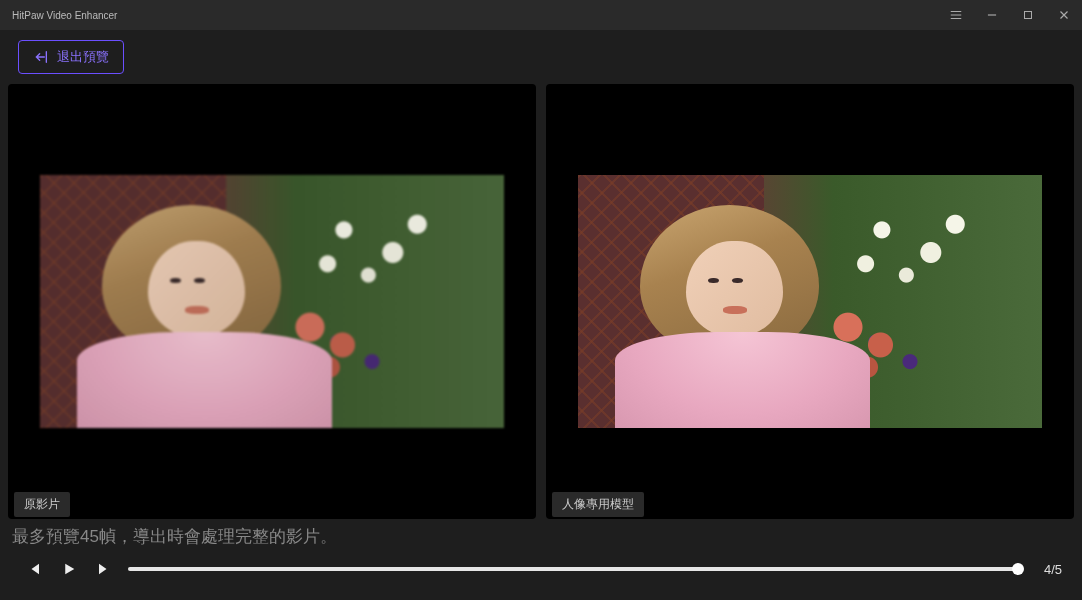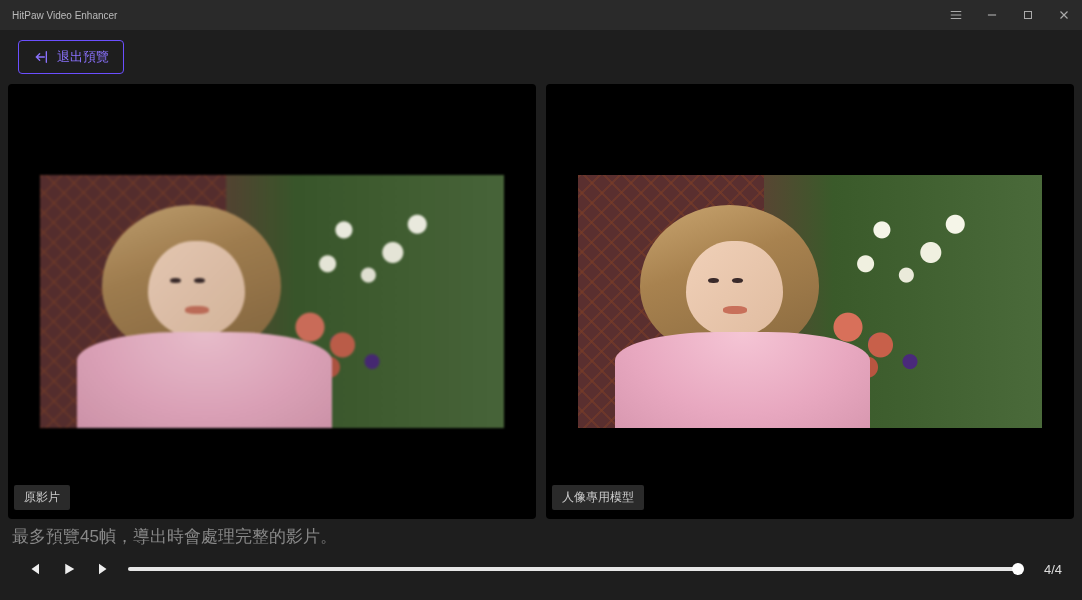--- a/index.html
+++ b/index.html
@@ -98,21 +98,21 @@
   background: linear-gradient(135deg, #f0d0b8 0%, #e0bca0 100%);
   border-radius: 48% 48% 50% 50% / 55% 55% 48% 48%; }
 .sweater { position:absolute; left:0; bottom:0; width:100%; height:42%;
   background: radial-gradient(ellipse at 50% 0%, #f5c5d5 0%, #e8a8c0 60%, #d898b0 100%);
   border-radius: 40% 40% 0 0 / 30% 30% 0 0; }
 .face::before { content:""; position:absolute; left:22%; top:38%; width:12%; height:6%;
   background:#3a2a2a; border-radius:50%; box-shadow: 24px 0 0 #3a2a2a; }
 .face::after { content:""; position:absolute; left:38%; top:68%; width:24%; height:8%;
   background:#c8705a; border-radius:40%; }
 .pane-label {
-  position: absolute; left: 6px; bottom: 9px;
+  position: absolute; left: 6px; bottom: 2px;
   background: #2a2a2a; color: #ccc;
   padding: 4px 10px; font-size: 12px; border-radius: 2px;
 }
 .pane-status {
   position: absolute; right: 8px; bottom: 6px;
   text-align: right; color: #e8e8e8; font-size: 12px;
   line-height: 1.5;
 }
 .note-row { padding: 6px 4px 2px; font-size: 17px; color: #888; }
 .transport {
@@ -223,16 +223,16 @@
     </div>
     <div class="tr-btn">
       <svg viewBox="0 0 24 24">
           <path d="M17 5v14M4 5l10 7-10 7z"></path>
         </svg>
     </div>
     <div class="progress">
       <div class="progress-fill"></div>
       <div class="progress-thumb"></div>
     </div>
-    <div class="counter">4/4</div>
+    <div class="counter">4/5</div>
   </div>
 
 </div>
 
 </body></html>

